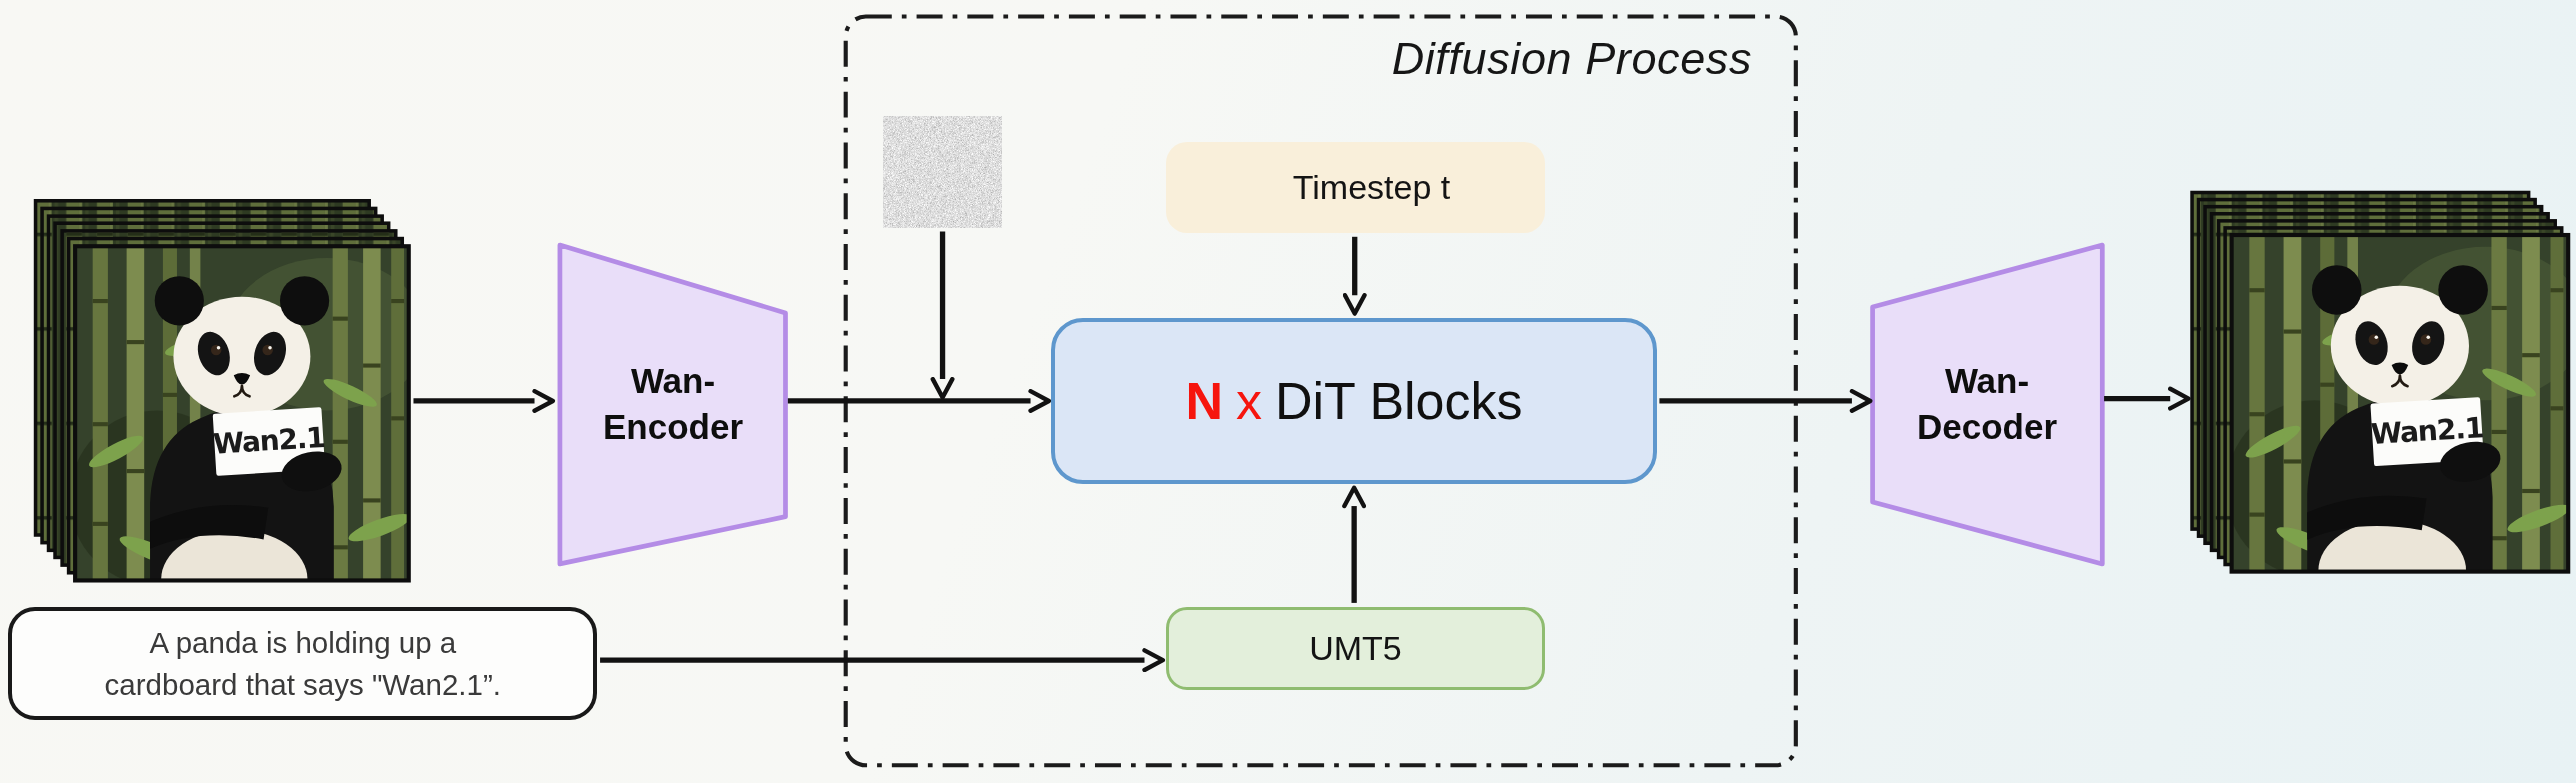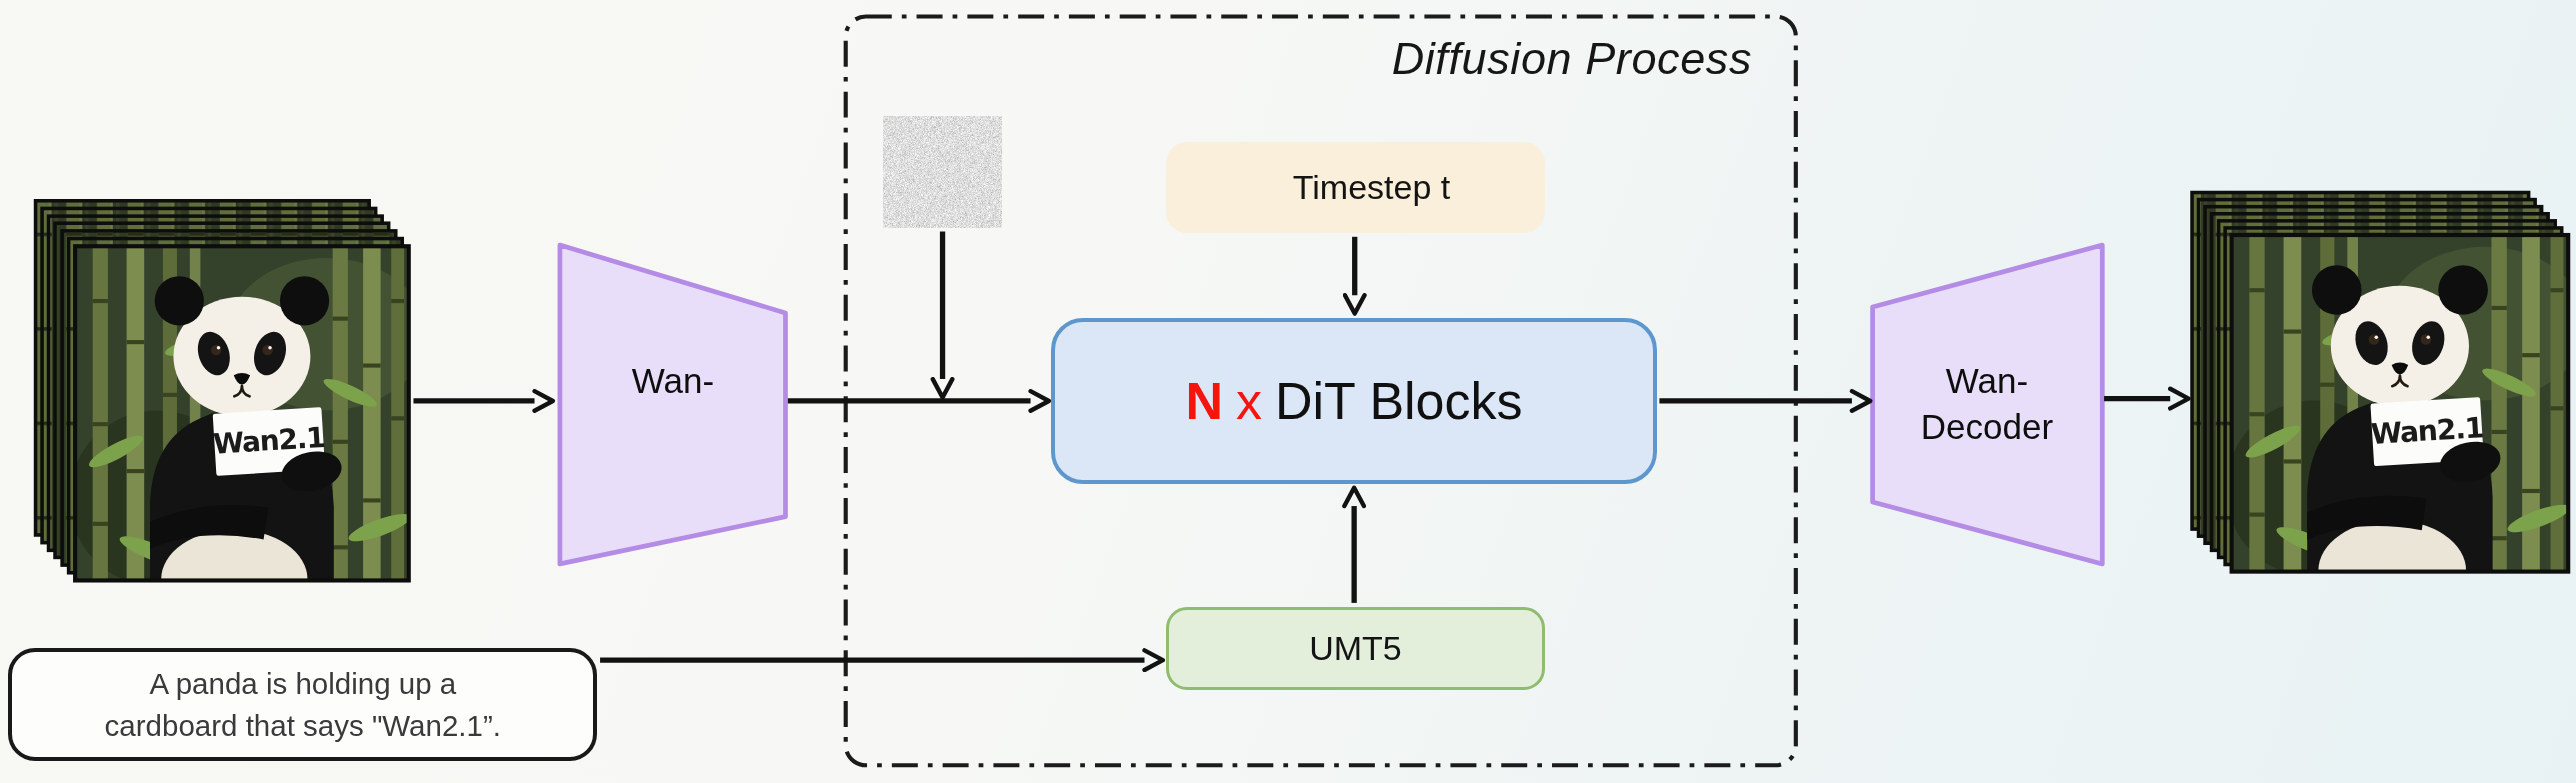--- a/index.html
+++ b/index.html
@@ -16,23 +16,23 @@
          color:#161616;letter-spacing:0.6px;}
   .timestep{left:1166px;top:142px;width:379px;height:91px;background:#f9efda;border-radius:21px;
             font-size:34px;color:#141414;padding-left:32px;}
   .dit{left:1051px;top:318px;width:606px;height:166px;background:#dbe6f6;border:4.1px solid #5e97cd;
        border-radius:32px;font-size:52px;color:#101010;}
   .dit .n{color:#f6150e;font-weight:bold;}
   .dit .x{color:#f6150e;margin:0 13px;}
   .umt5{left:1166px;top:607px;width:379px;height:83px;background:#e3efdb;border:3.5px solid #8fbc70;
         border-radius:21px;font-size:34px;color:#141414;}
   .prompt{left:8.3px;top:607px;width:589px;height:113px;background:#fdfdfc;border:4.1px solid #191919;
-          border-radius:27px;font-size:29.5px;color:#3a3a3a;line-height:1.42;flex-direction:column;margin-top:41px;}
+          border-radius:27px;font-size:29.5px;color:#3a3a3a;line-height:1.42;flex-direction:column;}
   .xattn{left:1376px;top:522px;font-size:34px;color:#121212;}
-  .vae-label{width:228px;text-align:center;font-size:35px;line-height:1.32;color:#0e0e0e;font-weight:400;}
+  .vae-label{width:228px;text-align:center;font-size:35px;line-height:1.32;color:#0e0e0e;font-weight:700;}
   .enc{left:559px;top:358px;}
   .dec{left:1873px;top:358px;}
 </style>
 </head>
 <body>
 
 <div class="stage">
 
   <svg class="overlay" width="2576" height="783" viewBox="0 0 4362 1326">
     <defs>
@@ -177,20 +177,21 @@
   </div>
 
 
   <div class="box prompt">
     <div>A panda is holding up a</div>
     <div>cardboard that says "Wan2.1”.</div>
   </div>
 
   <div class="lbl vae-label enc">
     <div>Wan-</div>
+    <div>Encoder</div>
   </div>
 
   <div class="lbl vae-label dec">
     <div>Wan-</div>
     <div>Decoder</div>
   </div>
 
 </div>
 
 

